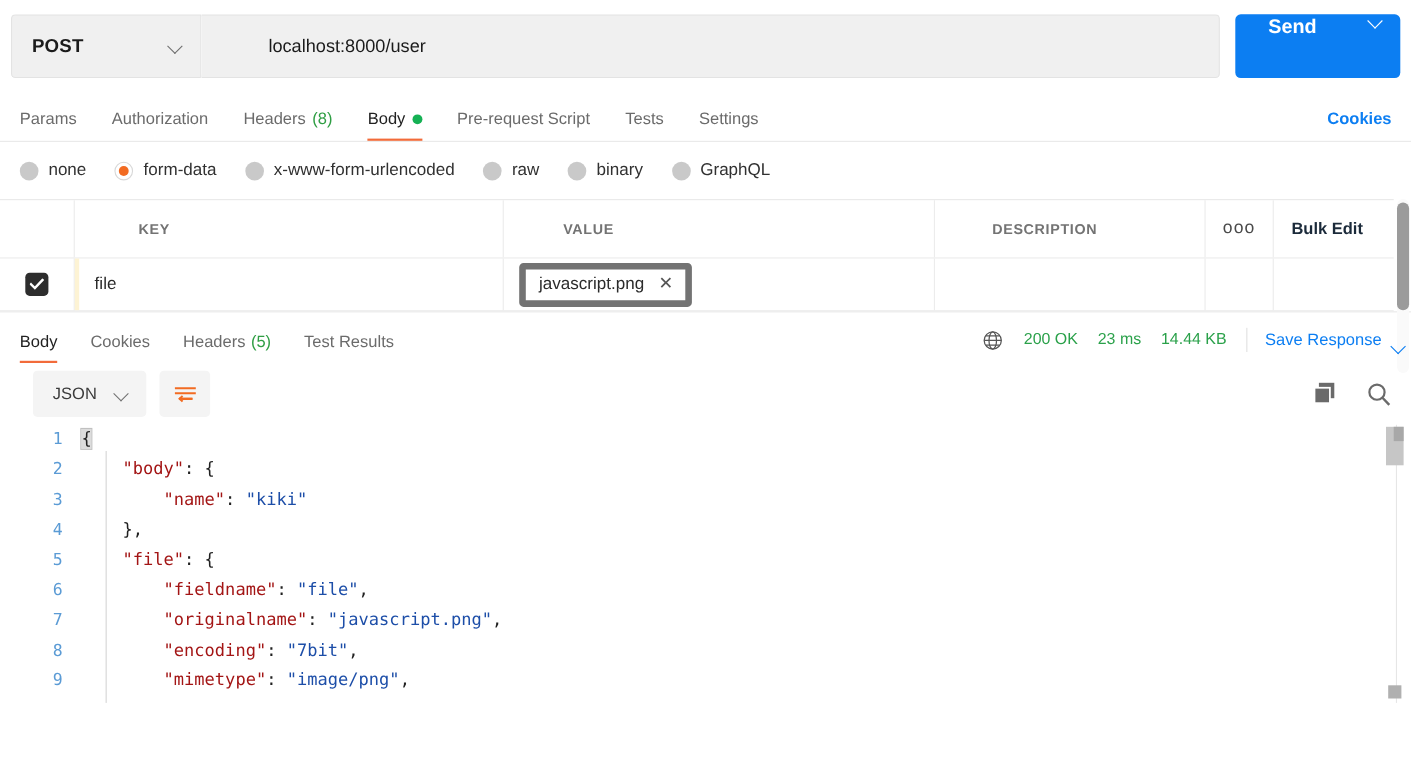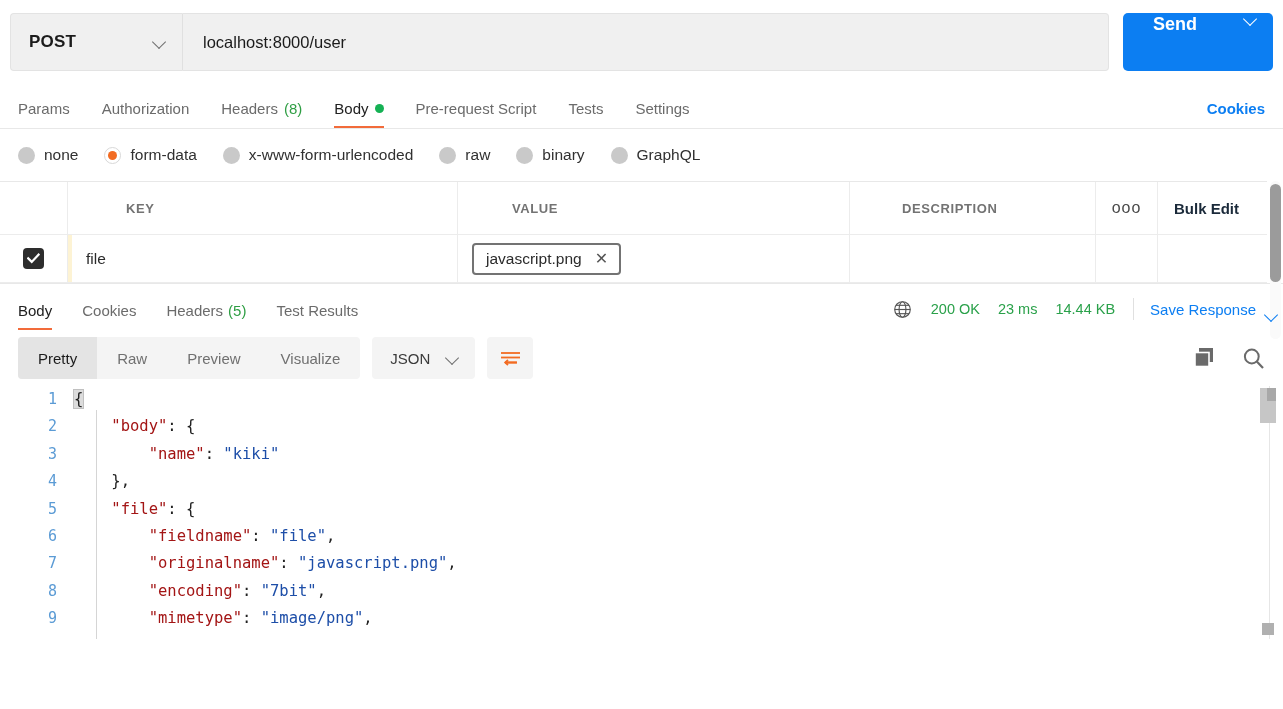--- a/index.html
+++ b/index.html
@@ -41,21 +41,21 @@
     flex: 1; height: 58px;
     background: #f0f0f0;
     border: 1px solid #e3e3e3; border-left: none;
     border-radius: 0 4px 4px 0;
     display: flex; align-items: center;
     padding: 0 18px;
   }
   .url-input {
     width: 100%; border: none; outline: none; background: transparent;
     font-family: "Liberation Sans", sans-serif;
-    font-size: 16.5px; color: #1b1b1b;
+    font-size: 16.5px; color: #1b1b1b; margin-left: 41px;
   }
   .send-group {
     display: flex; align-items: flex-start;
     margin-left: 14px;
     height: 58px;
     background: #0c7ef2;
     border-radius: 5px;
     overflow: hidden;
   }
   .send-btn {
@@ -140,21 +140,21 @@
     width: 21px; height: 21px; border-radius: 4px; background:#2d2d2d;
     display:flex; align-items:center; justify-content:center; cursor:pointer;
   }
   .cb svg { display:block; }
   .kv-text { font-size: 15.5px; color:#2b2b2b; }
   .marker-yellow {
     position:absolute; left:0; top:0; bottom:0; width:4px; background:#fdf3d4;
   }
   .file-chip {
     display:inline-flex; align-items:center; gap:13px;
-    border:2px solid #737373; border-radius:4px; background:#fff;
+    border:6px solid #737373; border-radius:4px; background:#fff;
     padding: 5px 11px 5px 12px; cursor:pointer;
   }
   .file-chip-name { font-size:15.5px; color:#2b2b2b; }
   .chip-x { font-size:16px; color:#555; line-height:1; }
 
   .kv-scroll-track {
     position:absolute; right:2px; top:0; width:11px; height:158px;
     background:#fafafa; border-radius:6px;
   }
   .kv-scroll-thumb {
@@ -392,26 +392,20 @@
       <span class="meta-item">14.44 KB</span>
       <span class="meta-sep"></span>
       <span class="save-resp">Save Response</span>
       <span class="save-caret">
         <span class="chev"></span>
       </span>
     </div>
   </div>
 
   <div class="pretty-bar">
-    <div class="seg">
-      <div class="seg-item active">Pretty</div>
-      <div class="seg-item">Raw</div>
-      <div class="seg-item">Preview</div>
-      <div class="seg-item">Visualize</div>
-    </div>
     <div class="fmt-select">
       <span class="fmt-label">JSON</span>
       <span class="chev"></span>
     </div>
     <div class="wrap-btn">
       <svg width="21" height="17" viewBox="0 0 21 17">
         <line x1="1" y1="3" x2="20" y2="3" stroke="#f26b22" stroke-width="1.8"></line>
         <line x1="1" y1="7.5" x2="20" y2="7.5" stroke="#f26b22" stroke-width="1.8"></line>
         <path d="M5 12.5 H16 a2.6 2.6 0 0 1 0 0.2 H8" fill="none" stroke="#f26b22" stroke-width="1.8"></path>
         <line x1="5" y1="12.5" x2="17" y2="12.5" stroke="#f26b22" stroke-width="1.8"></line>

